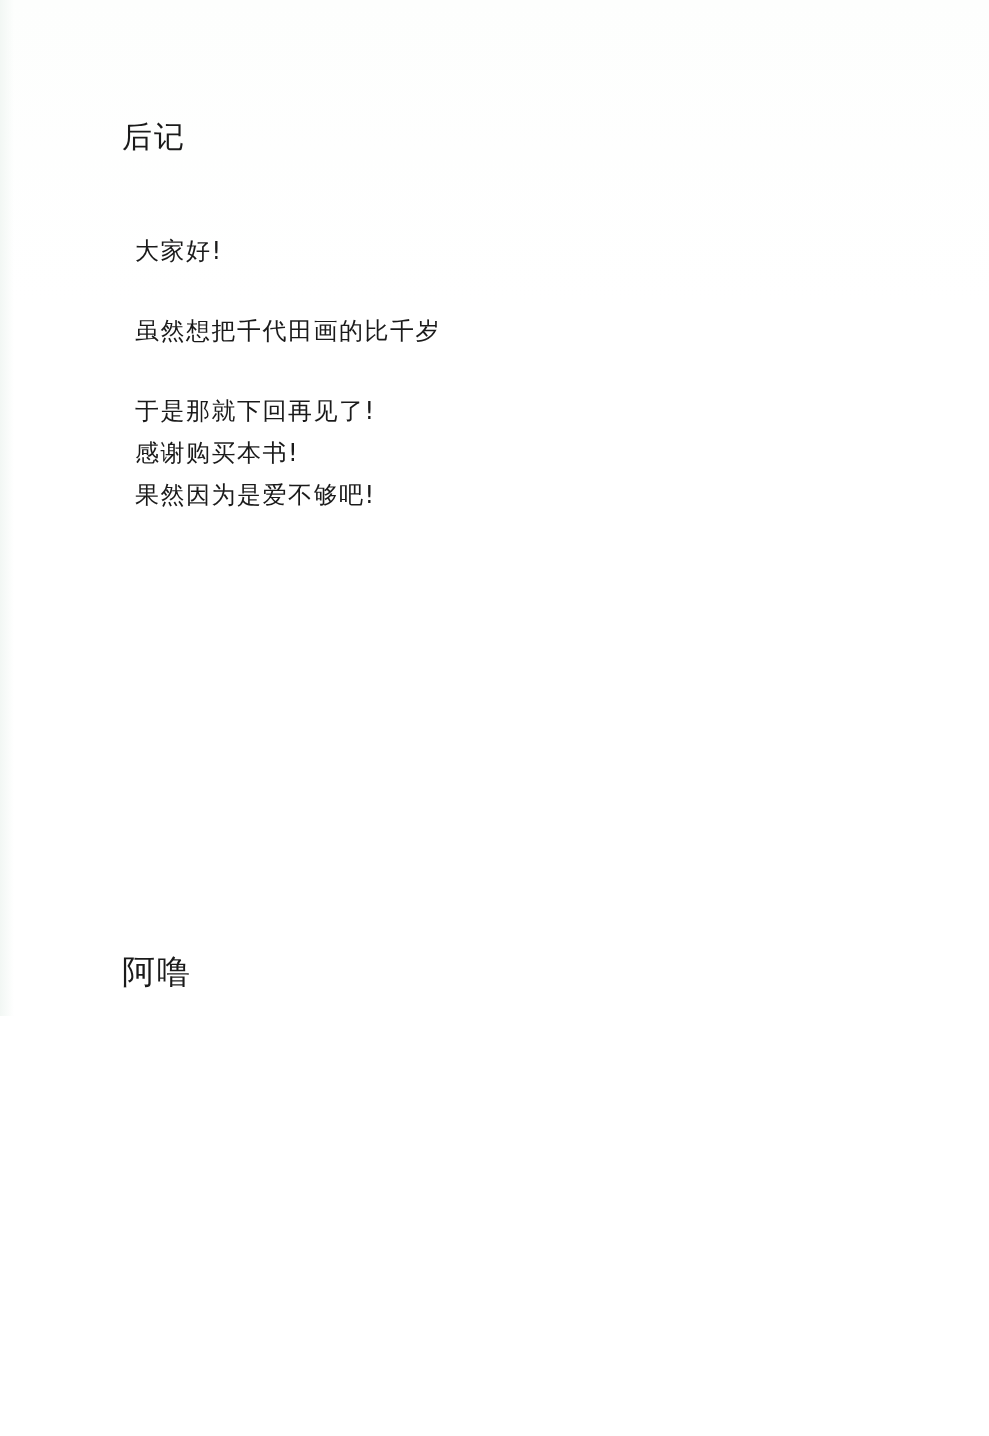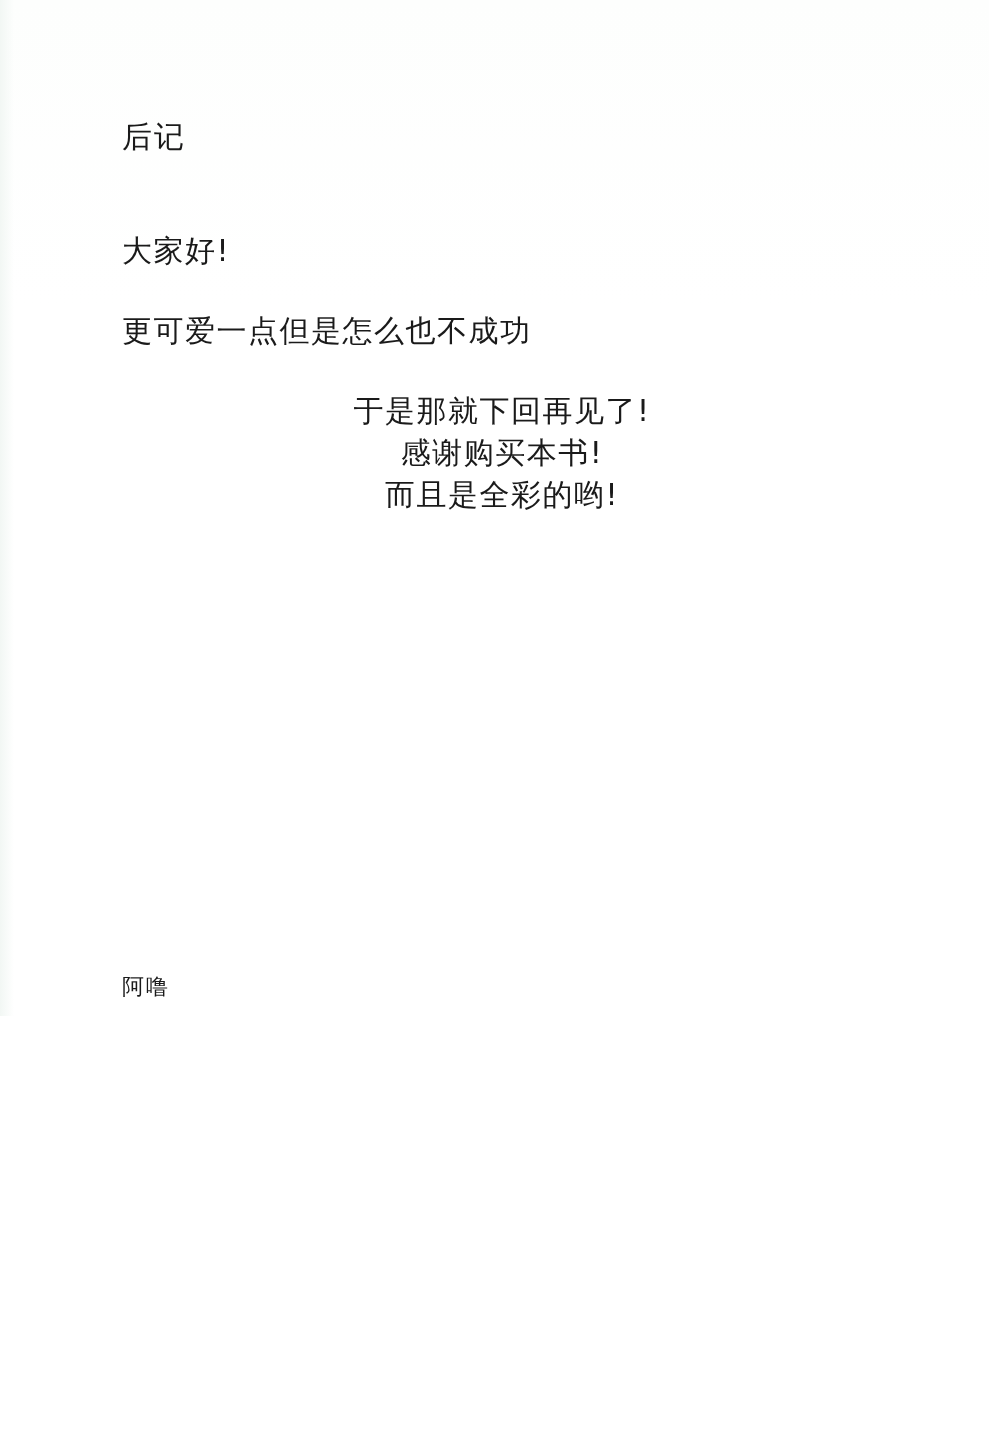--- a/index.html
+++ b/index.html
@@ -37,65 +37,65 @@
     color: #1a1a1a;
   }
   .heading {
     font-size: 30px;
     line-height: 1.25;
     letter-spacing: 2px;
     font-weight: 500;
     margin-bottom: 74px;
   }
   .para {
-    font-size: 30px;
+    font-size: 24px;
     line-height: 42px;
     letter-spacing: 1.5px;
     margin-bottom: 38px;
     font-weight: 500;
+    margin-left: 13px;
   }
   .para:last-of-type {
     margin-bottom: 0;
-    text-align: center;
   }
   .line {
     display: block;
     white-space: pre;
   }
   .signature {
     position: absolute;
     left: 122px;
-    top: 972px;
-    font-size: 22px;
+    top: 950px;
+    font-size: 33px;
     letter-spacing: 2px;
     color: #1a1a1a;
     font-weight: 500;
   }
 </style>
 </head>
 <body>
 
 <div class="page">
   <div class="edge-tint"></div>
 
   <div class="afterword">
     <div class="heading">后记</div>
 
     <div class="para">
       <span class="line">大家好!</span>
     </div>
 
     <div class="para">
-      <span class="line">更可爱一点但是怎么也不成功</span>
+      <span class="line">虽然想把千代田画的比千岁</span>
     </div>
 
     <div class="para">
     </div>
 
     <div class="para">
       <span class="line">于是那就下回再见了!</span>
       <span class="line">感谢购买本书!</span>
-      <span class="line">而且是全彩的哟!</span>
+      <span class="line">果然因为是爱不够吧!</span>
     </div>
   </div>
 
   <div class="signature">阿噜</div>
 </div>
 
 </body></html>

